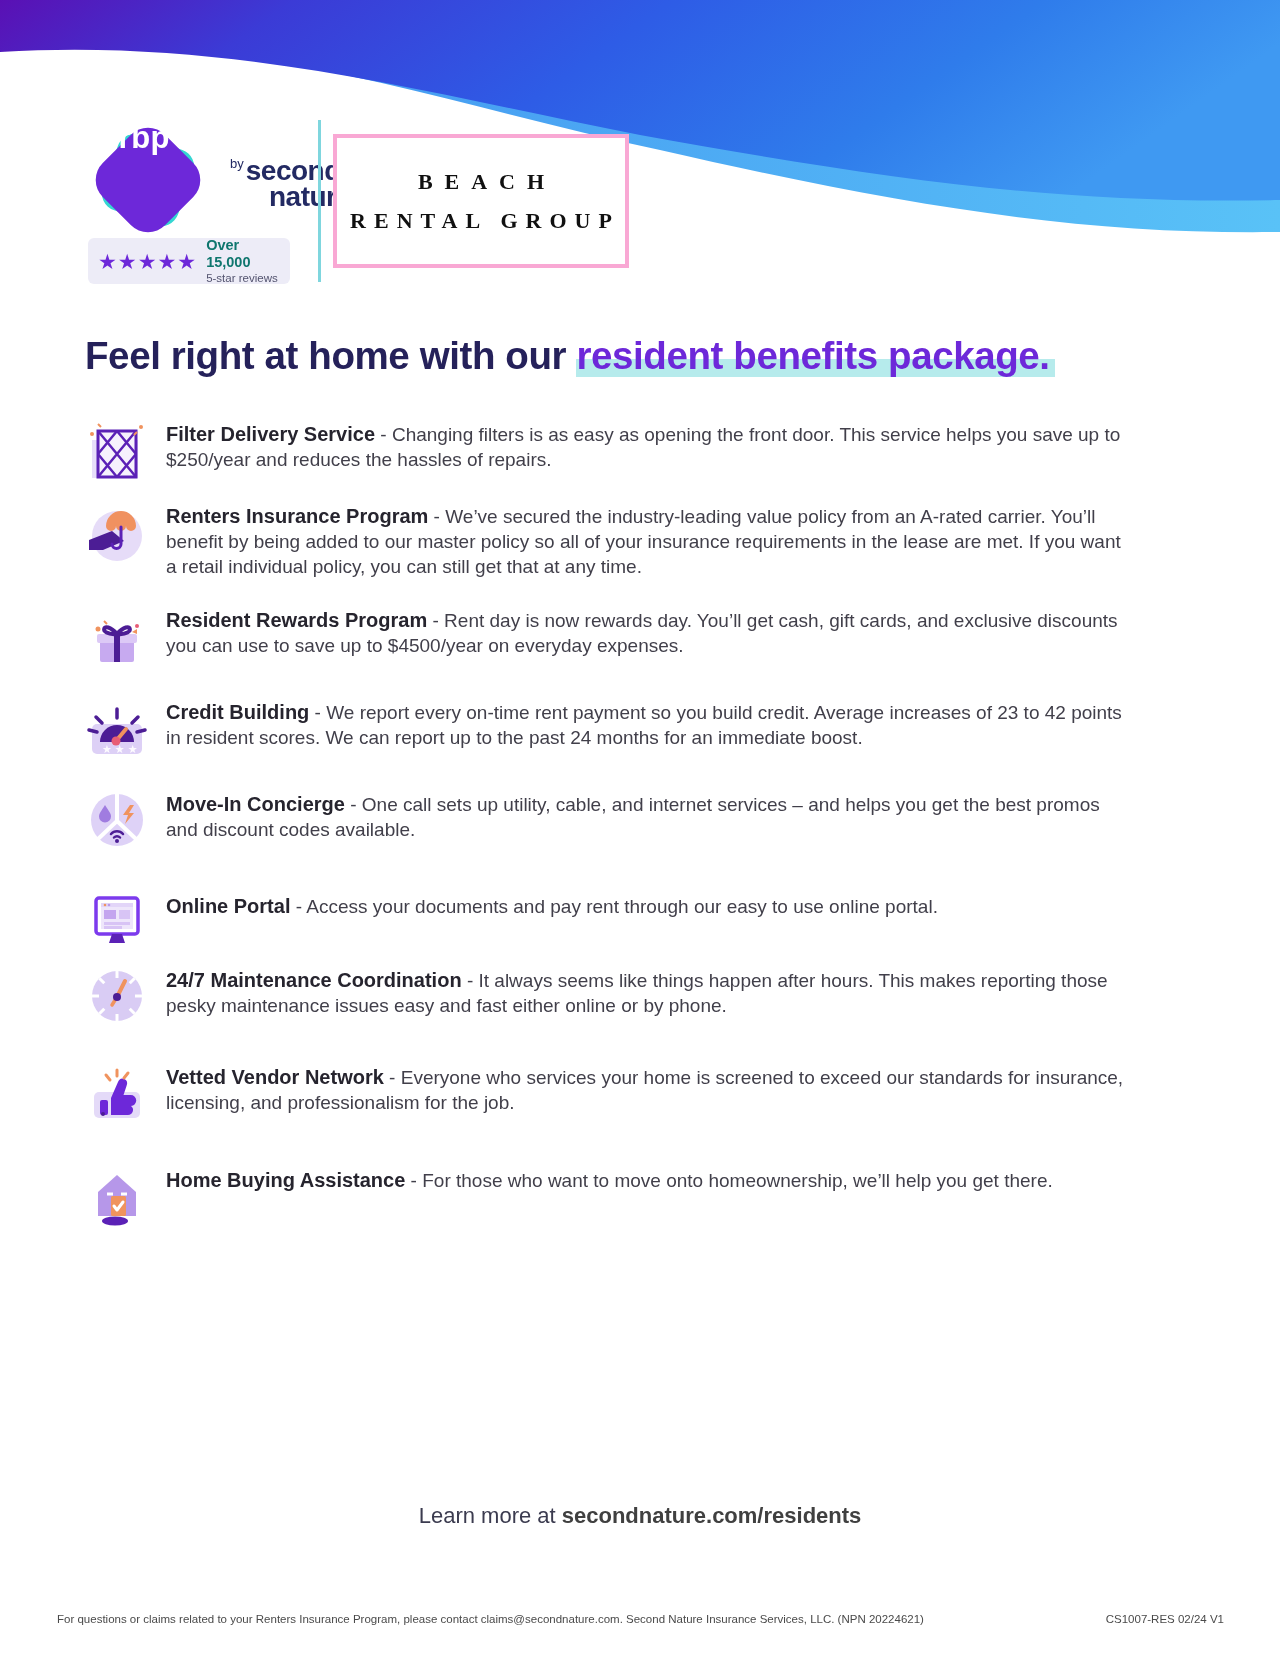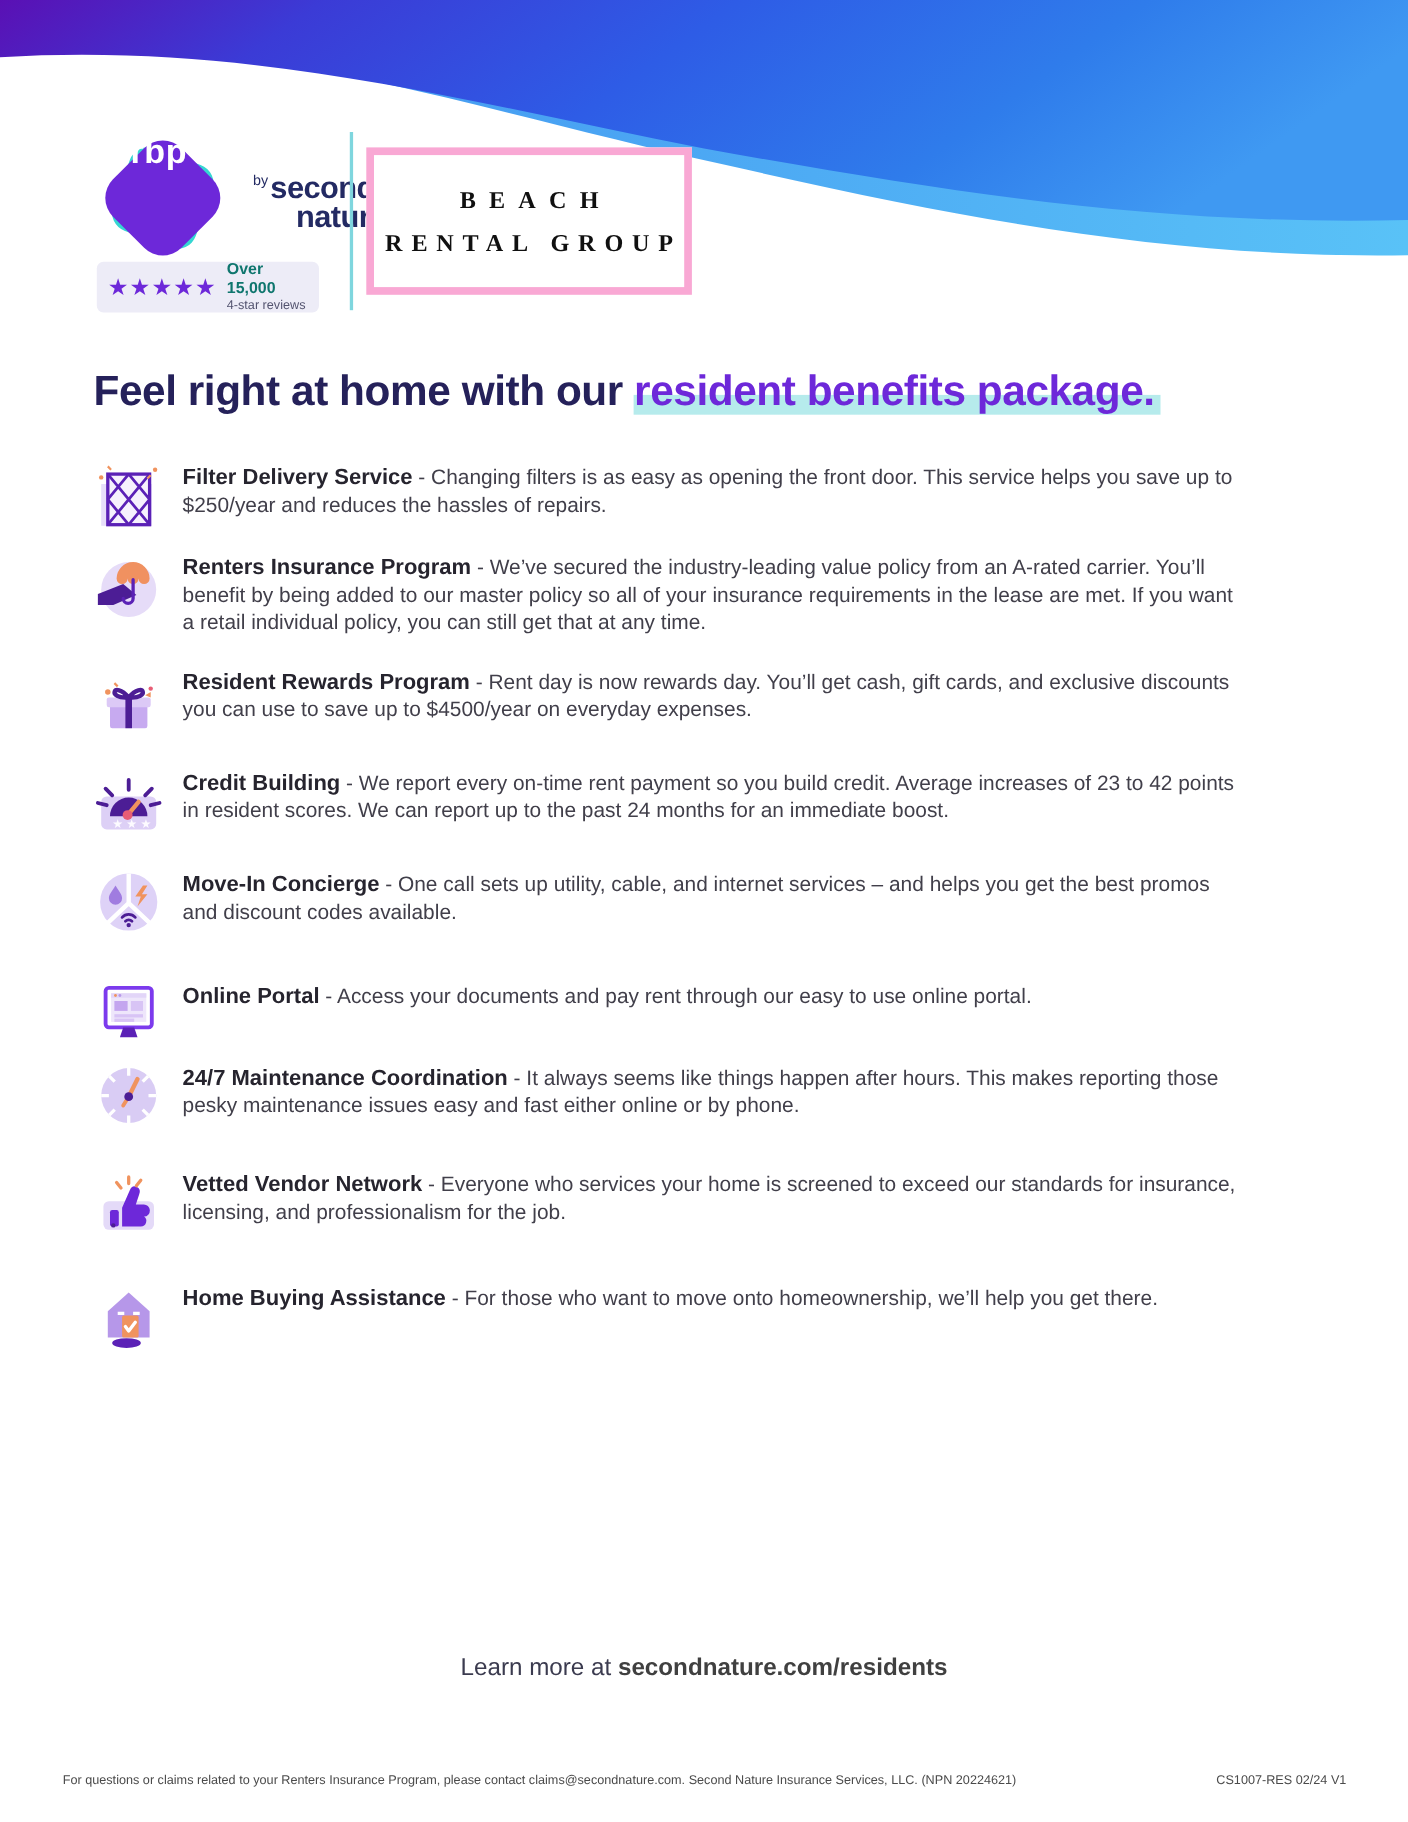--- a/index.html
+++ b/index.html
@@ -25,21 +25,21 @@
 
   .badge { position:absolute; left:88px; top:238px; width:202px; height:46px; background:#edecf7; border-radius:6px;
            display:flex; align-items:center; gap:9px; padding:0 10px; box-sizing:border-box; }
   .badge .stars { color:#6d28d9; font-size:21px; letter-spacing:1px; line-height:1; }
   .badge .bt1 { font-size:14.5px; font-weight:bold; color:#0f766e; line-height:1.2; }
   .badge .bt2 { font-size:11.5px; color:#53536f; line-height:1.2; }
 
   .vdivider { position:absolute; left:318px; top:120px; width:3px; height:162px; background:#7fd6de; }
 
   .brg-box { position:absolute; left:333px; top:134px; width:296px; height:134px; background:#fff;
-             border:7px solid #f9a8d4; box-sizing:border-box; display:flex; flex-direction:column;
+             border:4px solid #f9a8d4; box-sizing:border-box; display:flex; flex-direction:column;
              align-items:center; justify-content:center; gap:13px;
              font-family:"Liberation Serif", serif; color:#101010; }
   .brg-box .l1 { font-size:22px; font-weight:bold; letter-spacing:12px; text-indent:12px; }
   .brg-box .l2 { font-size:22px; font-weight:bold; letter-spacing:8px; text-indent:8px; }
 
   
   .headline { position:absolute; left:85px; top:334px; font-size:38.5px; font-weight:bold;
               letter-spacing:-0.4px; color:#25215a; white-space:nowrap;text-align:right; }
   .headline .accent { color:#6d28d9;
       background:linear-gradient(#b6ebec,#b6ebec) no-repeat 0 25px; background-size:100% 19px; padding-right:5px; }
@@ -90,21 +90,21 @@
   </div>
   <div class="byline">
     <span class="by">by</span><span class="bw">second</span><br>
     <span class="bw row2">nature</span><sup>®</sup>
   </div>
 
   <div class="badge">
     <span class="stars">★★★★★</span>
     <span>
       <div class="bt1">Over 15,000</div>
-      <div class="bt2">4-star reviews</div>
+      <div class="bt2">5-star reviews</div>
     </span>
   </div>
 
   <div class="vdivider"></div>
 
   <div class="brg-box">
     <div class="l1">BEACH</div>
     <div class="l2">RENTAL GROUP</div>
   </div>
 

